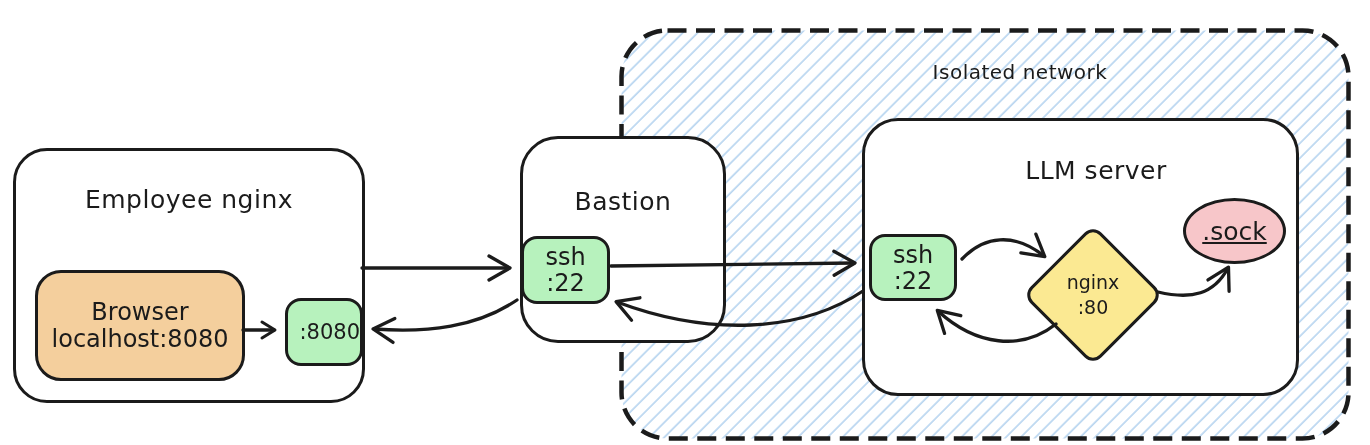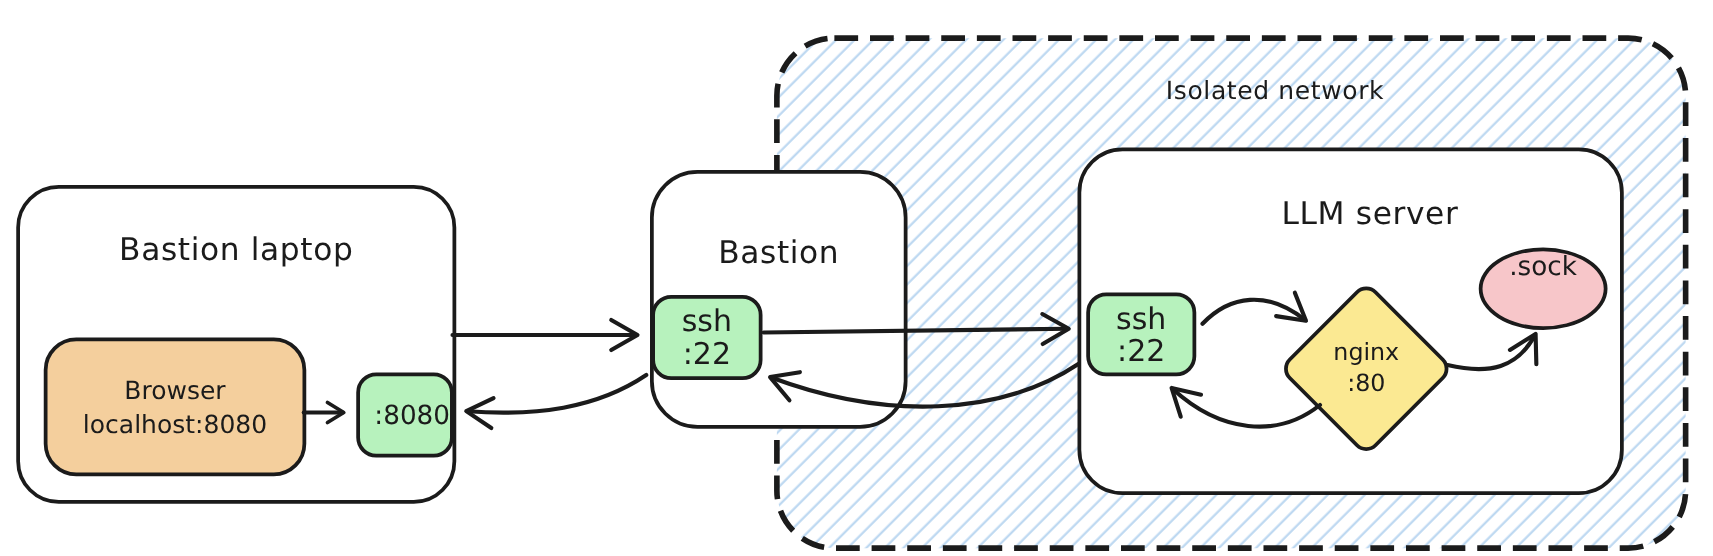--- a/index.html
+++ b/index.html
@@ -31,21 +31,21 @@
     font-size:25px;letter-spacing:.5px;white-space:nowrap;
   }
   .laptop .node-title{top:34px;}
   .bastion .node-title{top:36px;margin-top:12px;}
   .llm .node-title{top:35px;padding-left:31px;}
 
   .browser{
     position:absolute;left:19px;top:119px;width:210px;height:111px;
     background:var(--orange);border:3px solid var(--ink);border-radius:26px;
     display:flex;flex-direction:column;align-items:center;justify-content:center;
-    font-size:20px;line-height:27px;
+    font-size:24px;line-height:27px;
   }
   .port8080{
     position:absolute;left:269px;top:147px;width:78px;height:68px;
     background:var(--green);border:3px solid var(--ink);border-radius:16px;
     display:flex;align-items:center;justify-content:flex-end;font-size:21px;
   }
   .sshbox{
     position:absolute;width:89px;height:68px;
     background:var(--green);border:3.5px solid var(--ink);border-radius:16px;
     display:flex;flex-direction:column;align-items:center;justify-content:center;
@@ -59,21 +59,21 @@
     background:var(--yellow);border:3.5px solid var(--ink);border-radius:12px;
     transform:rotate(45deg);
   }
   .diamond-label{
     position:absolute;left:228px;top:174px;transform:translate(-50%,-50%);
     text-align:center;font-size:19px;line-height:25px;white-space:nowrap;
   }
   .sock{
     position:absolute;left:318px;top:77px;width:103px;height:66px;
     background:var(--pink);border:3.5px solid var(--ink);border-radius:50%;
-    display:flex;align-items:flex-start;justify-content:center;font-size:21px;
+    display:flex;align-items:center;justify-content:center;font-size:25px;text-decoration:underline;
   }
 
   .isolated-label{
     position:absolute;left:930px;top:60px;width:180px;text-align:center;
     font-size:20px;letter-spacing:.5px;white-space:nowrap;
   }
 </style>
 </head>
 <body>
 
@@ -85,21 +85,21 @@
         <rect width="10.5" height="10.5" fill="#ffffff"></rect>
         <line x1="2" y1="0" x2="2" y2="10.5" stroke="#b9d6f0" stroke-width="1.7"></line>
       </pattern>
     </defs>
     <rect x="621.5" y="30.5" width="727" height="408" rx="46" fill="url(#hatch)" stroke="#1b1b1b" stroke-width="4.5" stroke-dasharray="19 9.5" stroke-linecap="butt"></rect>
   </svg>
 
   <div class="isolated-label">Isolated network</div>
 
   <div class="node laptop">
-    <div class="node-title">Bastion laptop</div>
+    <div class="node-title">Employee nginx</div>
     <div class="browser">
       <span>Browser</span>
       <span>localhost:8080</span>
     </div>
     <div class="port8080">
       <span>:8080</span>
     </div>
   </div>
 
   <div class="node bastion">

